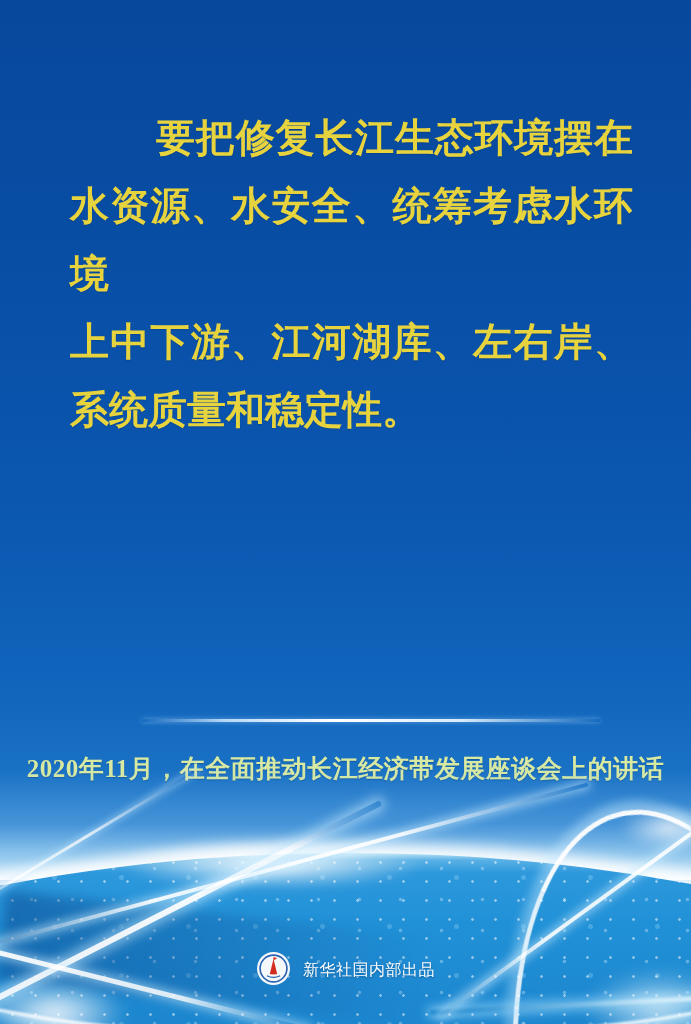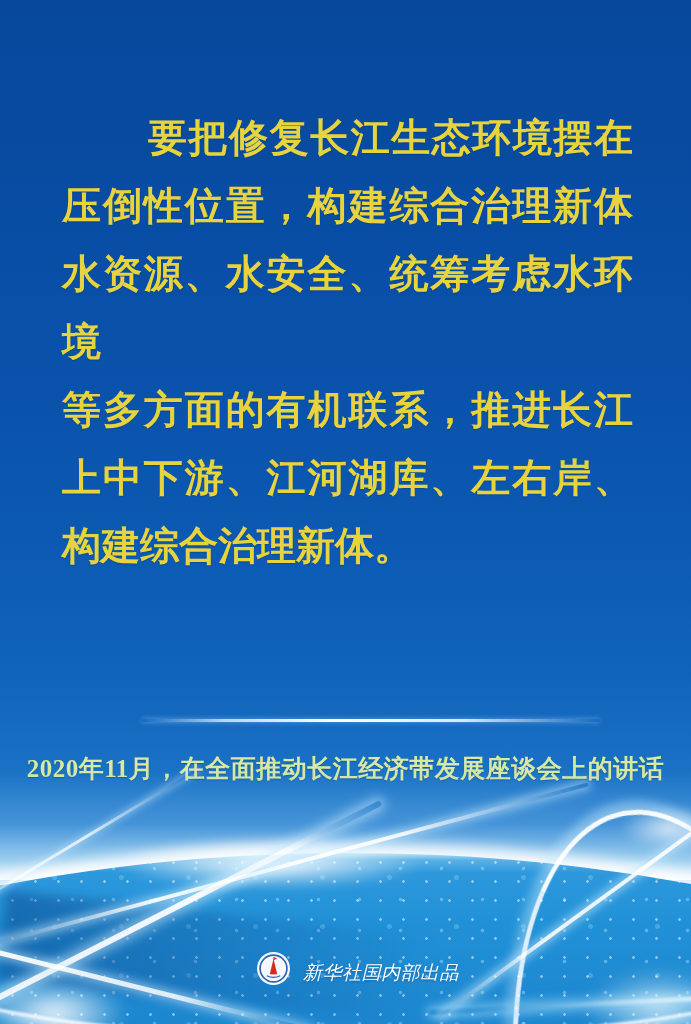--- a/index.html
+++ b/index.html
@@ -4,21 +4,21 @@
 <style>
   html,body{margin:0;padding:0;background:#222;}
   .poster{
     position:relative; width:691px; height:1024px; overflow:hidden;
     font-family:"Liberation Serif","DejaVu Serif",serif;
     background:linear-gradient(180deg,
       #07489c 0%, #084da4 22%, #0a53ac 40%, #0c5ab3 54%,
       #1064bb 66%, #1a72c5 76%, #2f87d2 82%, #5aa5dd 85%, #7dbde8 87%);
   }
   
-  .quote{position:absolute; left:62px; right:58px; top:104px;}
+  .quote{position:absolute; left:70px; right:58px; top:104px;}
   .q-line{
     color:#e7d33e; font-size:39px; font-weight:bold; line-height:68px;
     text-align:justify; text-align-last:justify; letter-spacing:0;
     text-shadow:0 1px 1px rgba(0,40,90,.25);
   }
   .q-line.first{text-indent:86px;}
   .q-line.last{text-align-last:left;}
   
   .divider{
     position:absolute; left:142px; top:719px; width:458px; height:3px; border-radius:2px;
@@ -95,38 +95,35 @@
     border-bottom-color:rgba(255,255,255,.85); filter:blur(1.2px);
     box-shadow:0 6px 12px -4px rgba(190,230,255,.6);}
   .glow-blob{position:absolute; filter:blur(8px); border-radius:50%;}
   .blob-bl{left:-40px; top:968px; width:190px; height:90px;
     background:radial-gradient(closest-side, rgba(255,255,255,.95), rgba(255,255,255,0) 75%);}
   .blob-br{left:560px; top:955px; width:200px; height:110px;
     background:radial-gradient(closest-side, rgba(235,250,255,.75), rgba(255,255,255,0) 75%);}
   
   .logo{position:absolute; left:257px; top:952px; width:33px; height:33px;}
   .producer{
-    position:absolute; left:303px; top:960px; color:#ffffff; font-size:19px;
+    position:absolute; left:303px; top:960px; color:#ffffff; font-size:16px;
     font-family:"Liberation Sans","DejaVu Sans",sans-serif; letter-spacing:.5px;
     text-shadow:0 1px 2px rgba(0,60,120,.5);
-    font-style:italic;
   }
 </style>
 </head>
 <body>
 
 <div class="poster">
 
   <div class="quote">
     <div class="q-line first">要把修复长江生态环境摆在</div>
-    <div class="q-line">压倒性位置，构建综合治理新体</div>
     <div class="q-line">水资源、水安全、统筹考虑水环境</div>
-    <div class="q-line">等多方面的有机联系，推进长江</div>
     <div class="q-line">上中下游、江河湖库、左右岸、</div>
-    <div class="q-line last">构建综合治理新体。</div>
+    <div class="q-line last">系统质量和稳定性。</div>
   </div>
 
   <div class="divider"></div>
 
   <div class="attribution">2020年11月，在全面推动长江经济带发展座谈会上的讲话</div>
 
   <div class="sky"></div>
   <div class="atmo"></div>
   <div class="earth"></div>
   <div class="land-shade"></div>

